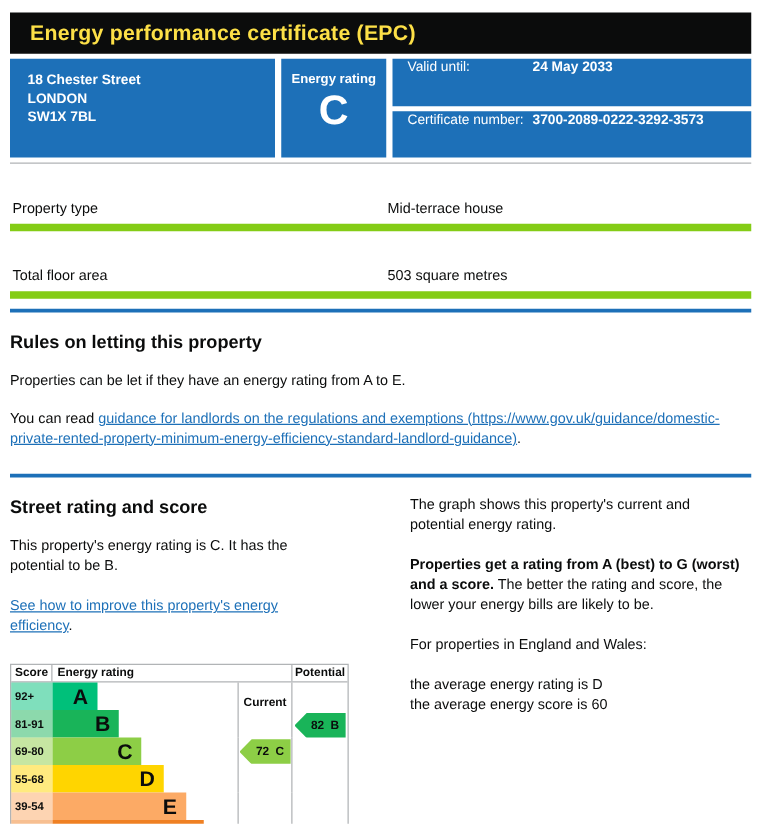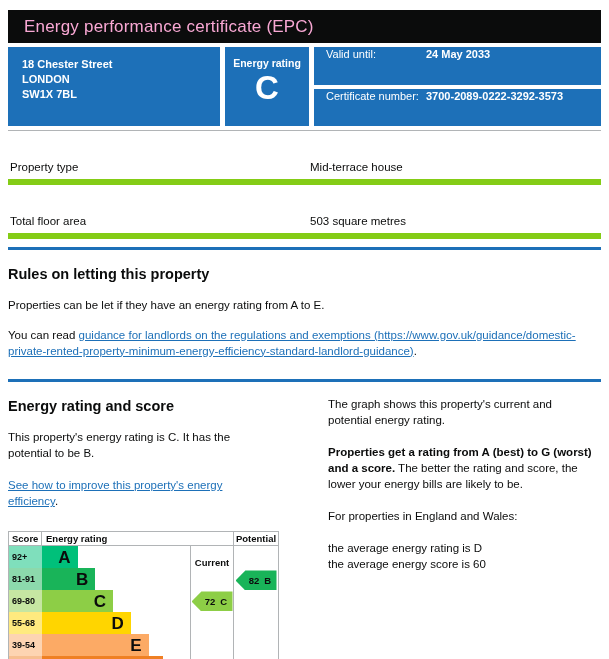--- a/index.html
+++ b/index.html
@@ -6,21 +6,21 @@
   html, body { background: #fff; }
   body {
     width: 609px; height: 659px; overflow: hidden;
     font-family: "Liberation Sans", sans-serif;
     font-size: 11.5px; color: #0b0c0c; line-height: 1.4;
   }
   .page { padding: 10px 8px 0 8px; }
 
   
   .titlebar { background: #0b0c0c; height: 33px; display: flex; align-items: center; padding-left: 16px; margin-bottom: 4px; }
-  .titlebar h1 { color: #f9a8d4; font-size: 17px; font-weight: normal; letter-spacing: .2px; }
+  .titlebar h1 { color: #fde047; font-size: 17px; font-weight: bold; letter-spacing: .2px; }
 
   
   .summary { display: flex; gap: 5px; height: 79px; margin-bottom: 4px; }
   .bluebox { background: #1d70b8; color: #fff; }
   .address { flex: 0 0 212px; padding: 10px 14px; font-size: 11px; font-weight: bold; line-height: 1.35; }
   .rating-box { flex: 0 0 84px; text-align: center; padding-top: 9px; }
   .rating-label { font-size: 10.5px; font-weight: bold; }
   .rating-value { font-size: 33px; font-weight: bold; line-height: 1.05; }
   .validity { flex: 1; display: flex; flex-direction: column; gap: 4px; }
   .validity .bluebox { flex: 1; display: flex; align-items: flex-start; padding: 0 12px; font-size: 11px; }
@@ -113,21 +113,21 @@
   <section>
     <h2>Rules on letting this property</h2>
     <p>Properties can be let if they have an energy rating from A to E.</p>
     <p><span>You can read </span><a class="link">guidance for landlords on the regulations and exemptions (https://www.gov.uk/guidance/domestic-private-rented-property-minimum-energy-efficiency-standard-landlord-guidance)</a><span>.</span></p>
   </section>
 
   <hr class="rule mid">
 
   <section class="two-col">
     <div class="col-left">
-      <h2>Energy rating and score</h2>
+      <h2>Street rating and score</h2>
       <p>This property's energy rating is C. It has the potential to be B.</p>
       <p><a class="link">See how to improve this property's energy efficiency</a><span>.</span></p>
 
       <div class="epc-graph">
         <div class="epc-header">
           <div class="h-score">Score</div>
           <div class="h-rating">Energy rating</div>
           <div class="h-current">Current</div>
           <div class="h-potential">Potential</div>
         </div>

